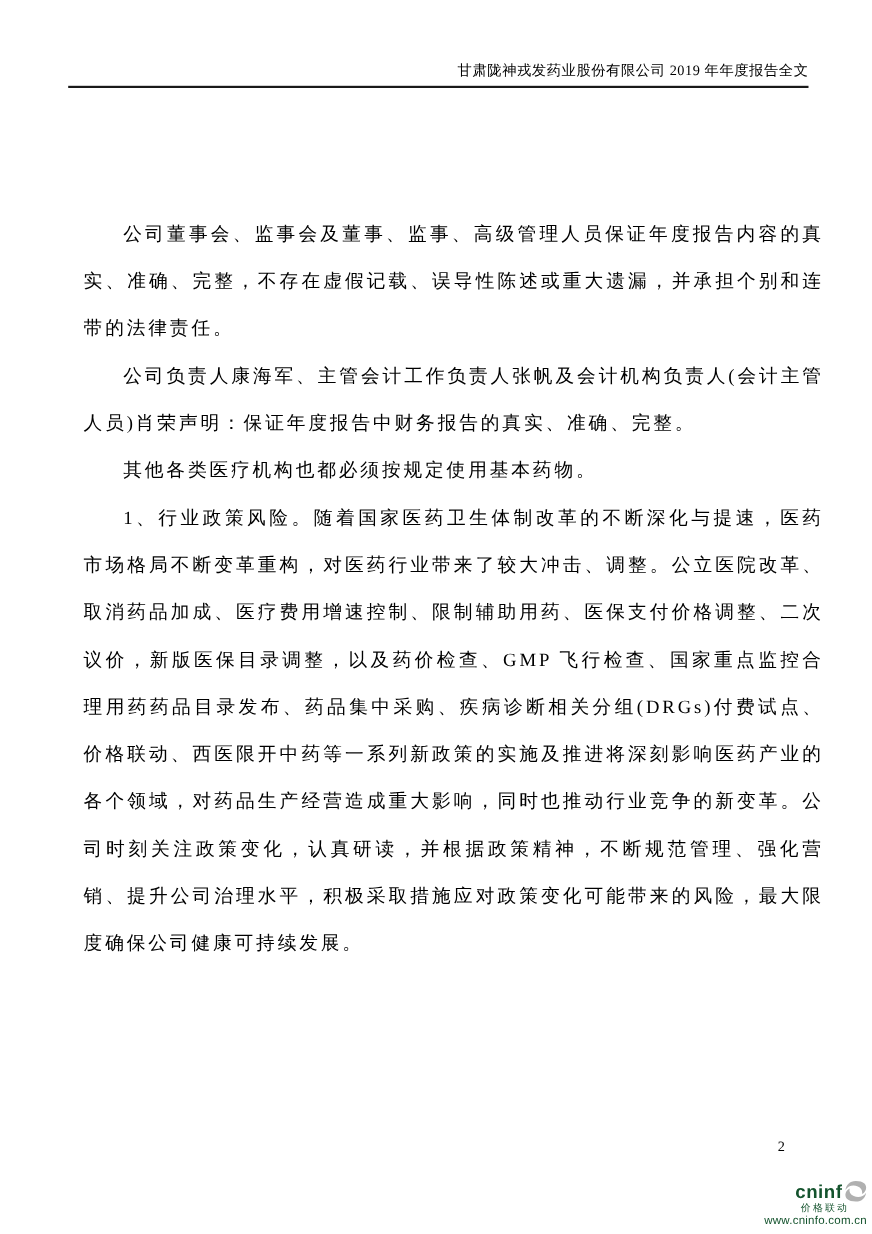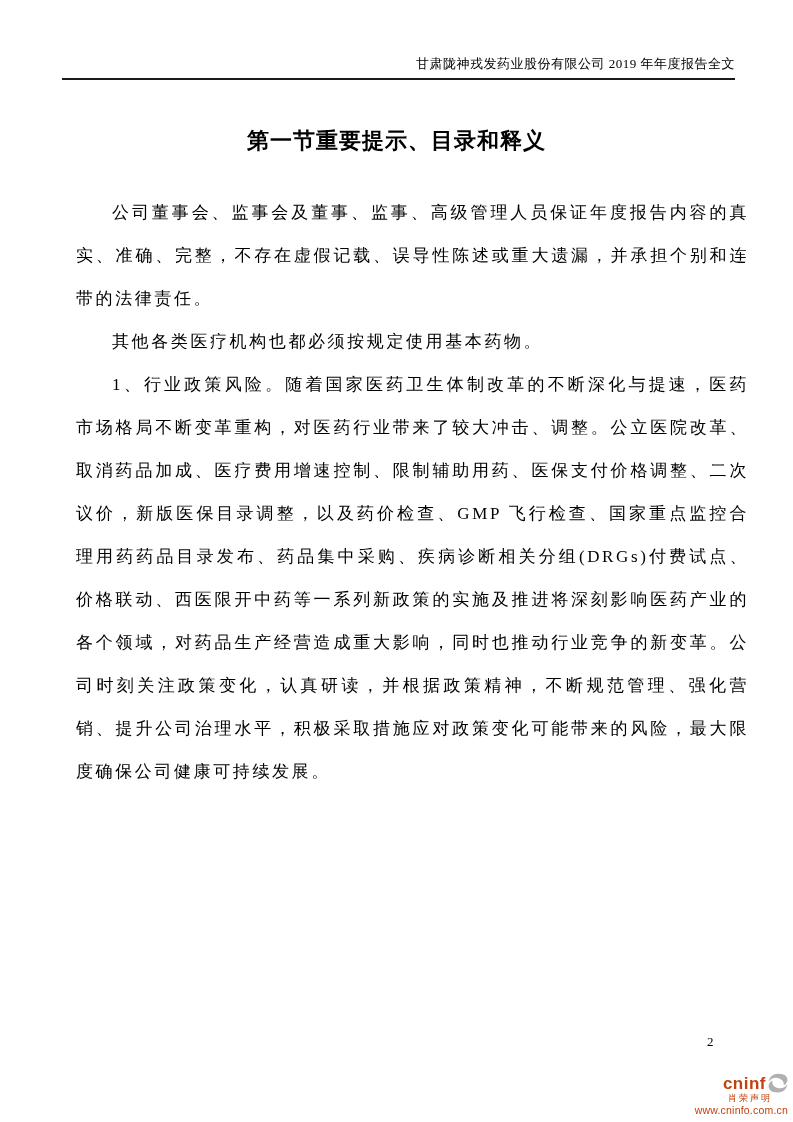--- a/index.html
+++ b/index.html
@@ -55,21 +55,21 @@
     position: absolute;
     top: 1034px;
     left: 707px;
     font-size: 13px;
   }
   .cninfo-logo {
     position: absolute;
     top: 1073px;
     right: 5px;
     width: 100px;
-    color: #c2410c;
+    color: #14532d;
     font-family: "Liberation Sans", "DejaVu Sans", sans-serif;
     text-align: right;
     line-height: 1;
   }
   .cninfo-row {
     display: flex;
     align-items: center;
     justify-content: flex-end;
     gap: 2px;
   }
@@ -91,37 +91,37 @@
     text-align: right;
   }
 </style>
 </head>
 <body>
 
 <div class="page">
 
   <div class="report-header">甘肃陇神戎发药业股份有限公司 2019 年年度报告全文</div>
 
-  <h1 class="section-title">第一节重要提示、目录和释义</h1>
 
   <div class="content">
     <p>公司董事会、监事会及董事、监事、高级管理人员保证年度报告内容的真实、准确、完整，不存在虚假记载、误导性陈述或重大遗漏，并承担个别和连带的法律责任。</p>
+    <p>公司负责人康海军、主管会计工作负责人张帆及会计机构负责人(会计主管人员)肖荣声明：保证年度报告中财务报告的真实、准确、完整。</p>
     <p>其他各类医疗机构也都必须按规定使用基本药物。</p>
     <p>1、行业政策风险。随着国家医药卫生体制改革的不断深化与提速，医药市场格局不断变革重构，对医药行业带来了较大冲击、调整。公立医院改革、取消药品加成、医疗费用增速控制、限制辅助用药、医保支付价格调整、二次议价，新版医保目录调整，以及药价检查、GMP 飞行检查、国家重点监控合理用药药品目录发布、药品集中采购、疾病诊断相关分组(DRGs)付费试点、价格联动、西医限开中药等一系列新政策的实施及推进将深刻影响医药产业的各个领域，对药品生产经营造成重大影响，同时也推动行业竞争的新变革。公司时刻关注政策变化，认真研读，并根据政策精神，不断规范管理、强化营销、提升公司治理水平，积极采取措施应对政策变化可能带来的风险，最大限度确保公司健康可持续发展。</p>
   </div>
 
   <div class="page-number">2</div>
 
   <div class="cninfo-logo">
     <div class="cninfo-row">
       <span class="cninfo-brand">cninf</span>
       <span class="cninfo-swirl">
         <svg viewBox="0 0 32 32" xmlns="http://www.w3.org/2000/svg" aria-hidden="true">
           <path fill="#b0b0b0" d="M16 1 C7 1 2 7 1 14 c4-6 11-8 18-5 c5 2 7 6 6 11 c6-3 8-10 4-15 C26 2 21 1 16 1z"></path>
           <path fill="#b0b0b0" d="M16 31 c9 0 14-6 15-13 c-4 6-11 8-18 5 c-5-2-7-6-6-11 C1 15 -1 22 3 27 c3 3 8 4 13 4z"></path>
         </svg>
       </span>
     </div>
-    <div class="cninfo-subtitle">肖荣声明</div>
+    <div class="cninfo-subtitle">价格联动</div>
     <div class="cninfo-url">www.cninfo.com.cn</div>
   </div>
 
 </div>
 
 </body></html>

